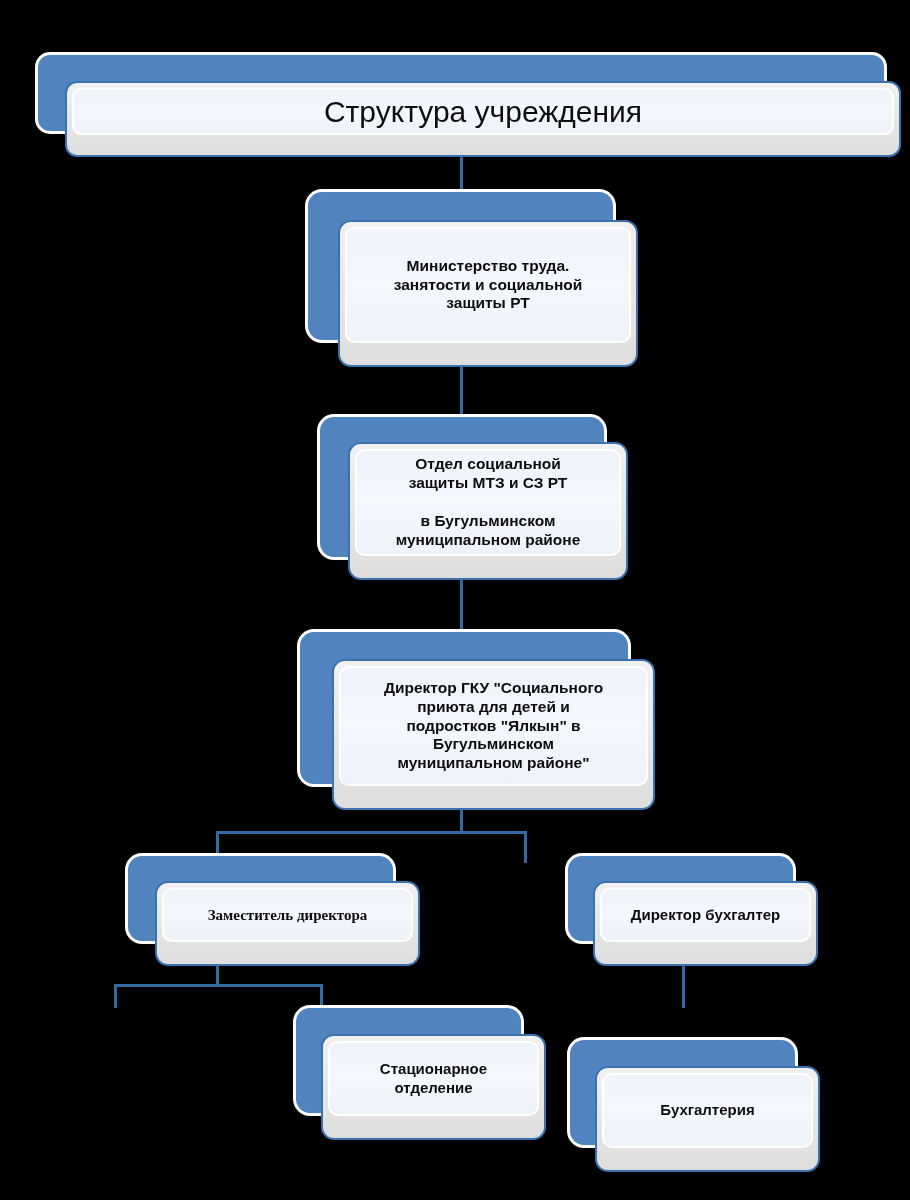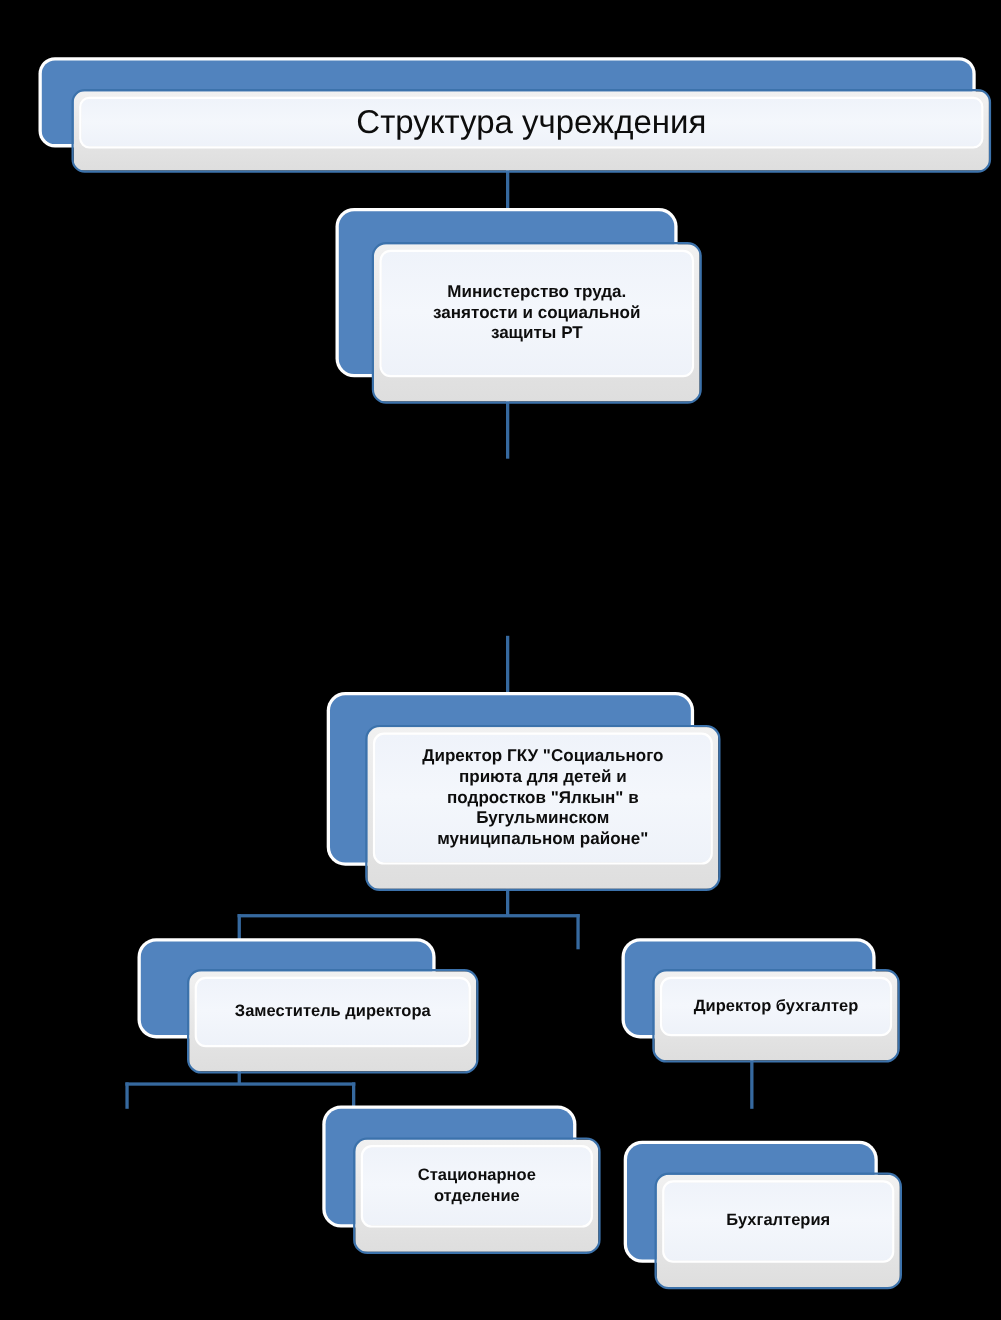--- a/index.html
+++ b/index.html
@@ -134,37 +134,49 @@
     <div class="backplate" style="width:305px; height:148px;"></div>
     <div class="card" style="left:30px; top:28px; width:300px; height:147px;">
       <div class="panel">
         <span class="label">Министерство труда.
 занятости и социальной
 защиты  РТ</span>
       </div>
     </div>
   </div>
 
+  <div class="node mid" style="left:320px; top:417px; width:308px; height:163px;">
+    <div class="backplate" style="width:284px; height:140px;"></div>
+    <div class="card" style="left:28px; top:25px; width:280px; height:138px;">
+      <div class="panel">
+        <span class="label">Отдел социальной
+защиты МТЗ и СЗ РТ
+
+в Бугульминском
+муниципальном районе</span>
+      </div>
+    </div>
+  </div>
 
   <div class="node mid" style="left:300px; top:632px; width:355px; height:178px;">
     <div class="backplate" style="width:328px; height:152px;"></div>
     <div class="card" style="left:32px; top:27px; width:323px; height:151px;">
       <div class="panel">
         <span class="label">Директор ГКУ "Социального
 приюта для детей и
 подростков "Ялкын" в
 Бугульминском
 муниципальном районе"</span>
       </div>
     </div>
   </div>
 
   <div class="node small" style="left:128px; top:856px; width:292px; height:110px;">
     <div class="backplate" style="width:265px; height:85px;"></div>
-    <div class="card" style="left:42px; top:25px; width:265px; height:95px;">
+    <div class="card" style="left:27px; top:25px; width:265px; height:85px;font-family:Liberation Serif, serif;">
       <div class="panel">
         <span class="label">Заместитель директора</span>
       </div>
     </div>
   </div>
 
   <div class="node small" style="left:568px; top:856px; width:250px; height:110px;">
     <div class="backplate" style="width:225px; height:85px;"></div>
     <div class="card" style="left:25px; top:25px; width:225px; height:85px;">
       <div class="panel">

